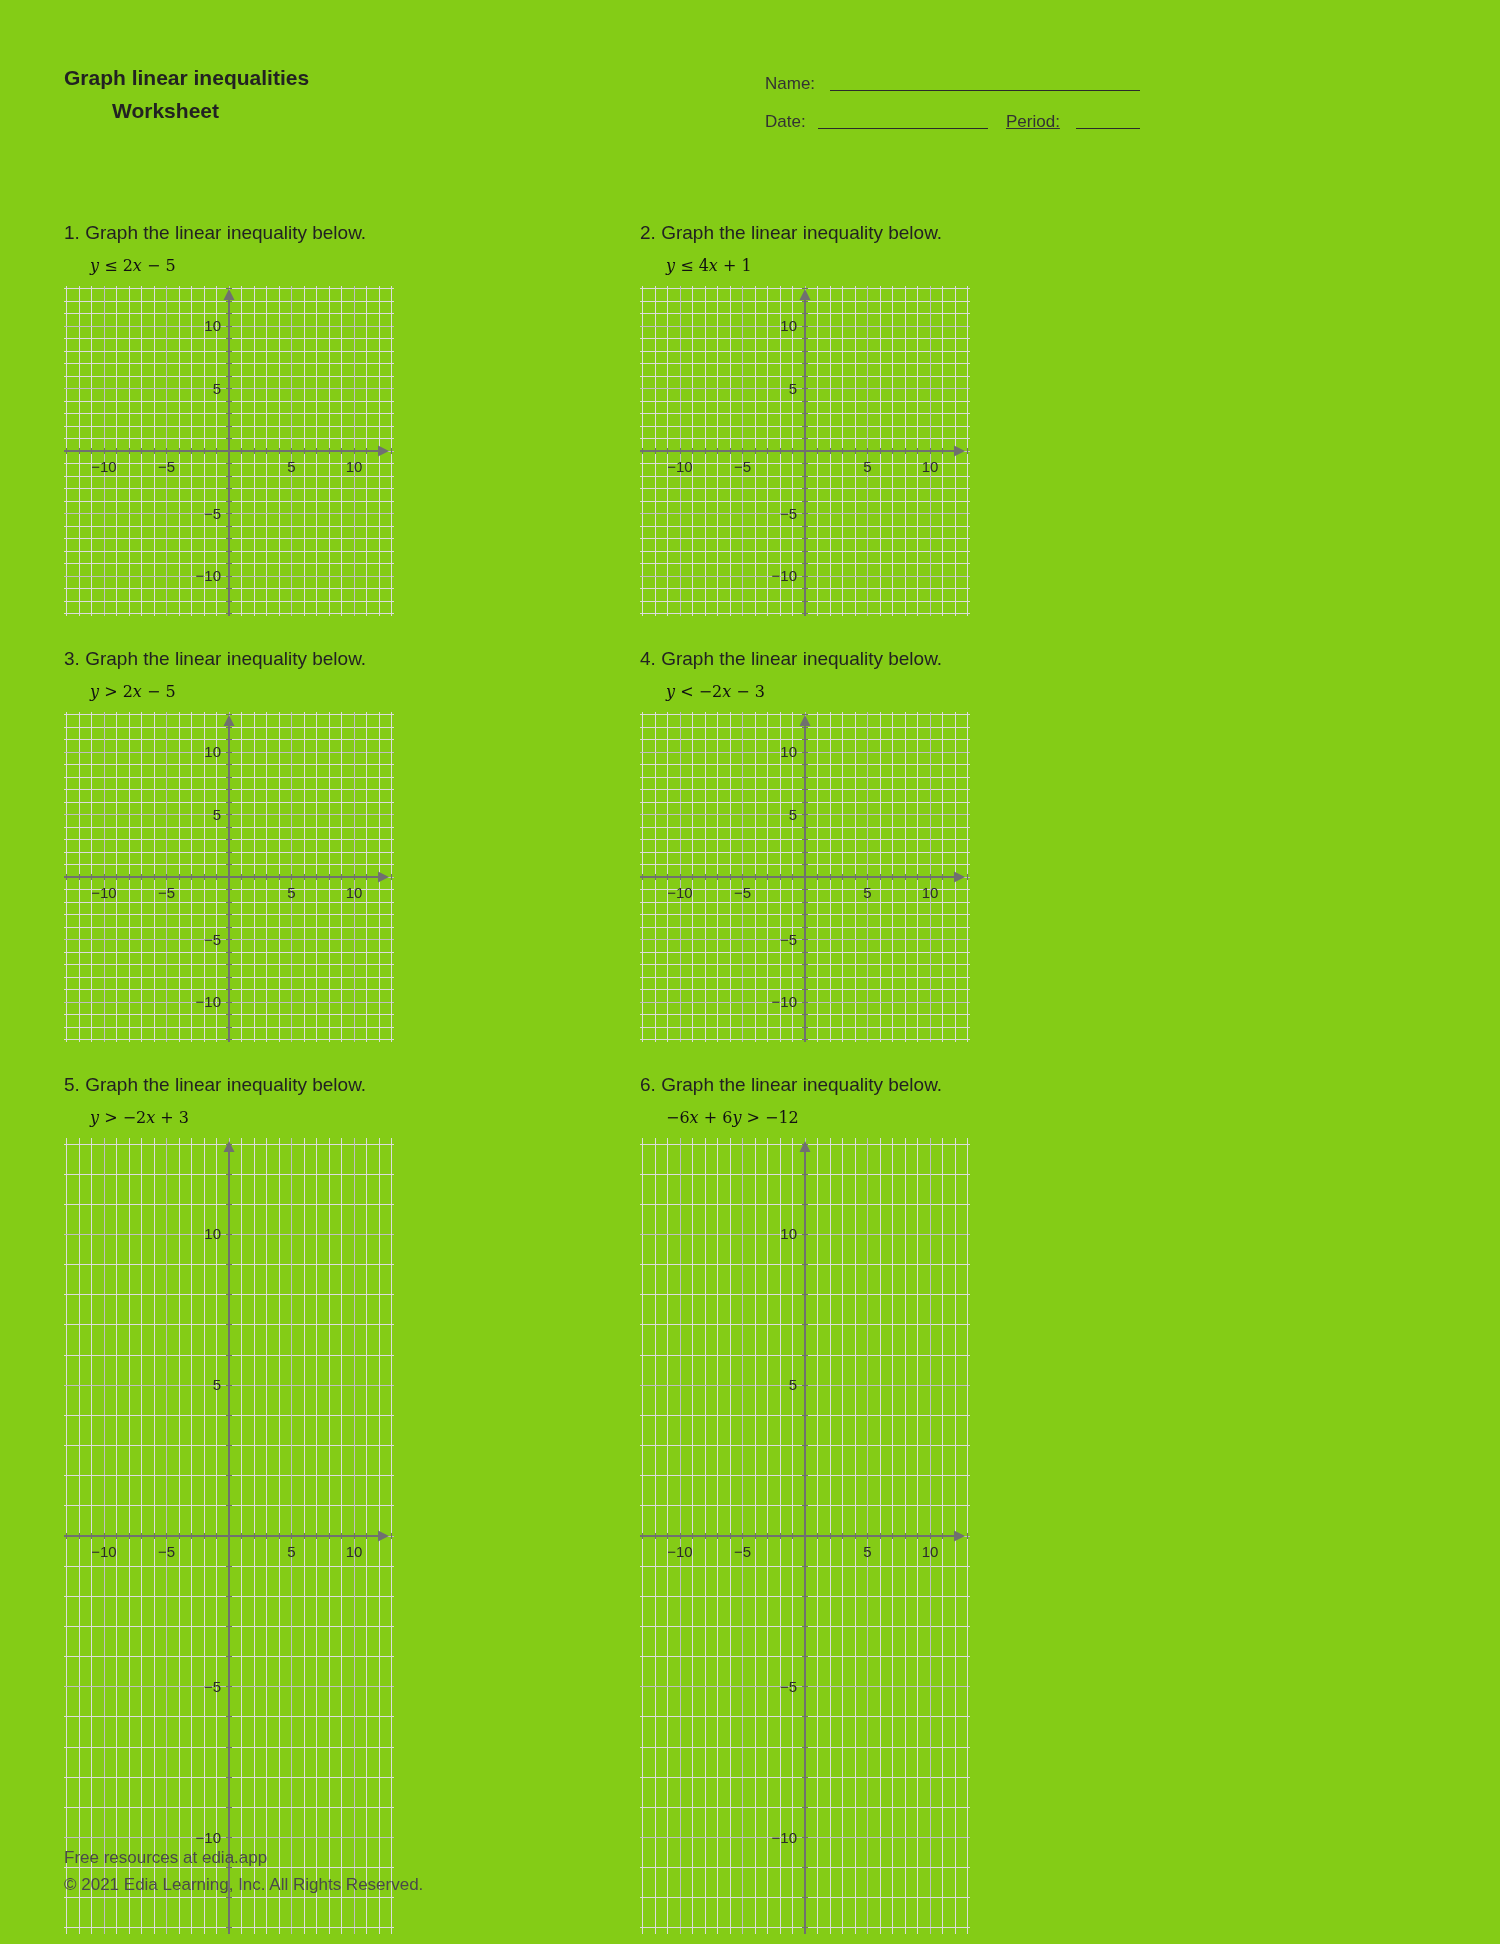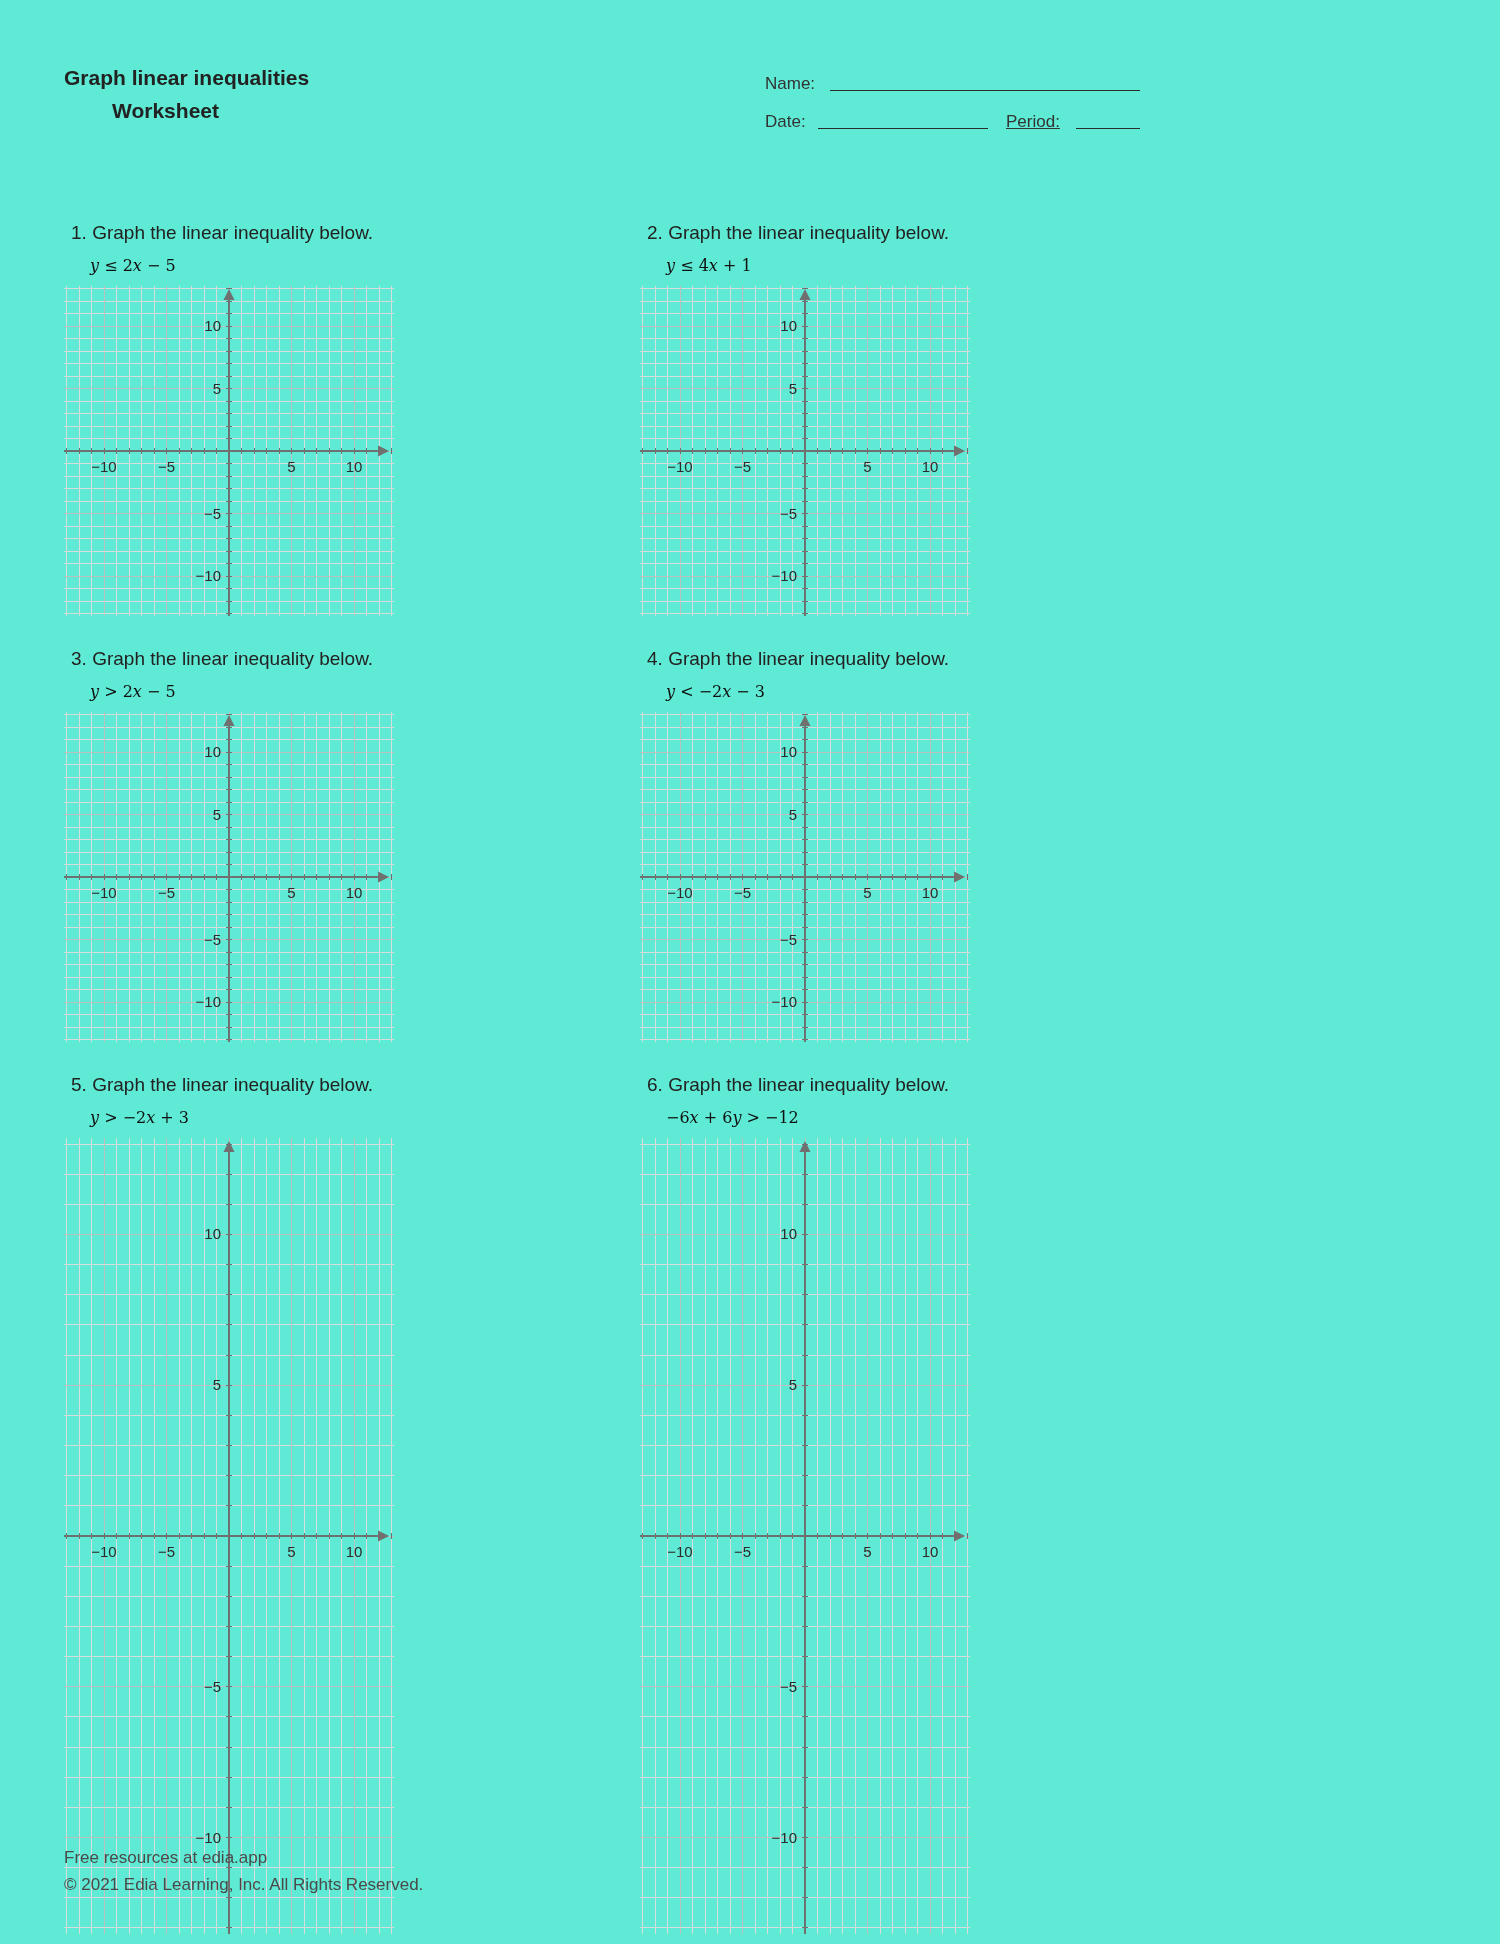--- a/index.html
+++ b/index.html
@@ -1,27 +1,27 @@
 <!DOCTYPE html>
 <html><head>
 <meta charset="utf-8">
 <style>
   html,body{margin:0;padding:0;background:#ffffff;}
   .page{
-    position:relative;width:1500px;height:1944px;background:#5eead4;
+    position:relative;width:1500px;height:1944px;background:#84cc16;
     font-family:"Liberation Sans",sans-serif;color:#1f1f1f;overflow:hidden;
   }
   .title-line{position:absolute;left:64px;font-size:21px;font-weight:700;color:#222;white-space:nowrap;}
   .t1{top:66px;} .t2{top:99px;margin-left:48px;}
 
   .field-label{position:absolute;font-size:17px;color:#333;white-space:nowrap;}
   .field-line{position:absolute;height:16px;border-bottom:1.6px solid #2b2b2b;}
 
   .problem{position:absolute;width:340px;}
-  .p-heading{position:absolute;top:0;left:0;font-size:19px;color:#222;white-space:nowrap;margin-left:7px;}
+  .p-heading{position:absolute;top:0;left:0;font-size:19px;color:#222;white-space:nowrap;}
   .p-math{
     position:absolute;top:34px;left:26px;white-space:nowrap;
     font-family:"DejaVu Serif","Liberation Serif",serif;font-size:16px;color:#111;
   }
   .p-math i{font-style:italic;}
   .p-grid{position:absolute;left:0;top:64px;display:block;}
 
   svg line{shape-rendering:crispEdges;}
   svg text{font-family:"Liberation Sans",sans-serif;}
 

